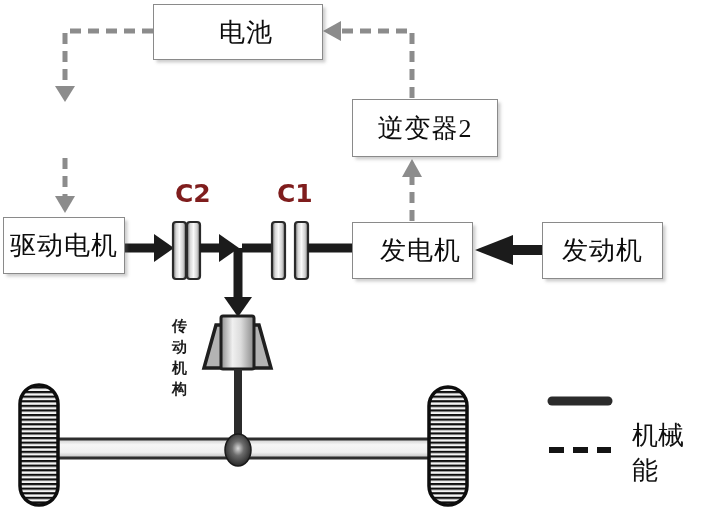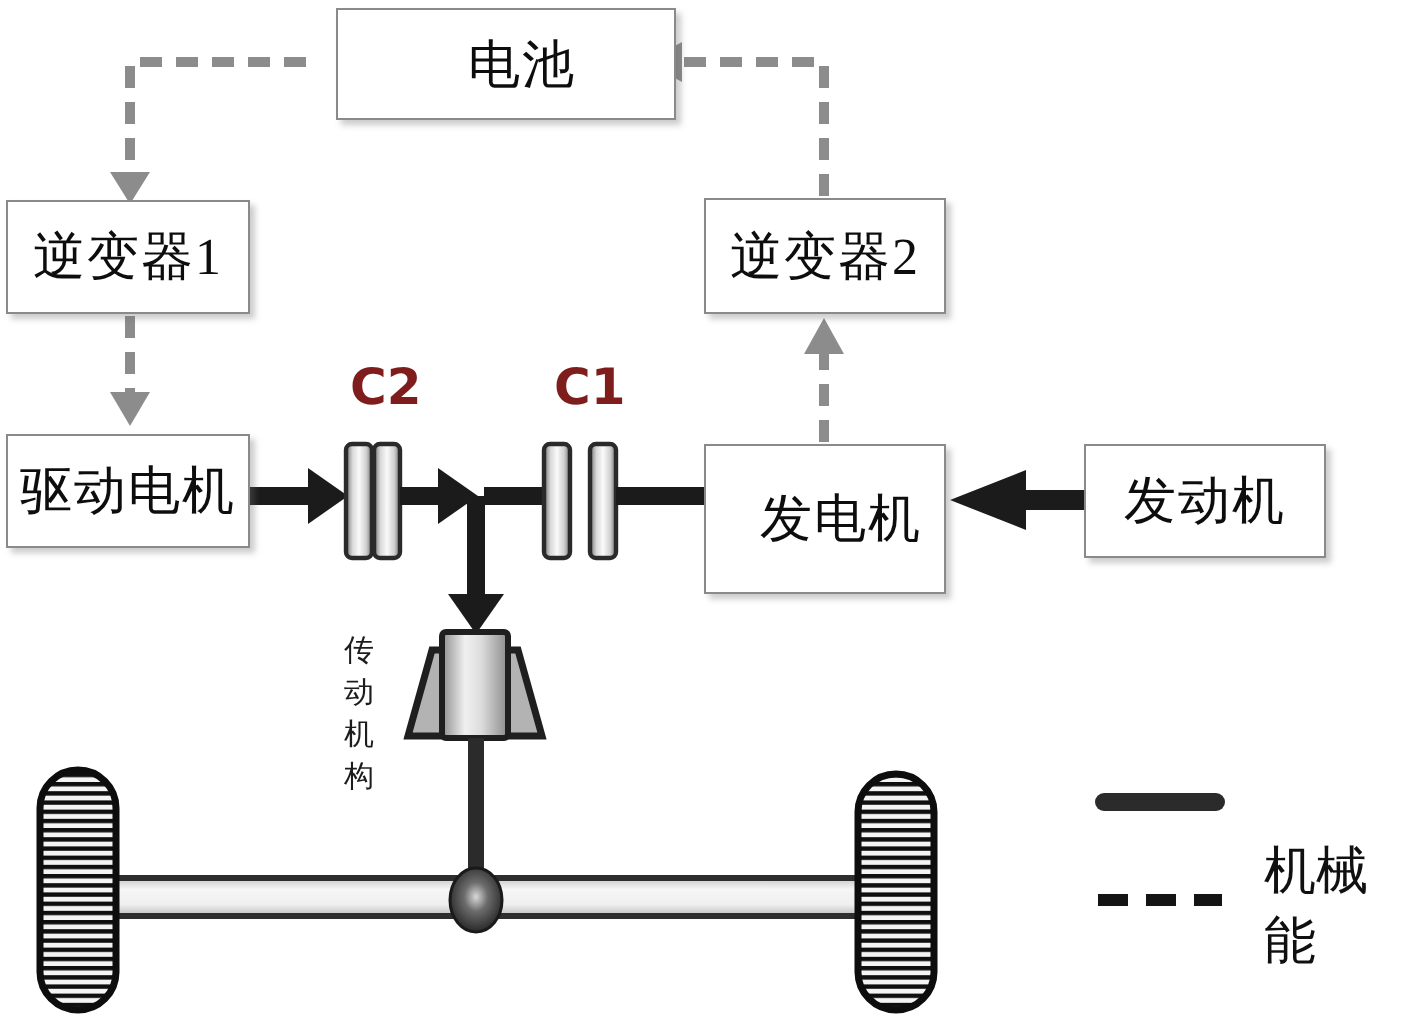--- a/index.html
+++ b/index.html
@@ -27,21 +27,21 @@
     font-family:"DejaVu Sans","Liberation Sans",sans-serif;
     font-size:25px;font-weight:700;color:#7f1d1d;
     z-index:3;
     text-align:right;
   }
   .vertical-label{
     position:absolute;
     left:169px;top:316px;width:21px;
     font-size:15px;line-height:21px;
     word-break:break-all;text-align:center;
-    color:#1c1c1c;font-weight:400;
+    color:#1c1c1c;font-weight:700;
     z-index:3;
   }
   .legend-label{
     position:absolute;
     font-size:26px;color:#101010;
     z-index:3;
   }
 </style>
 </head>
 <body>
@@ -132,25 +132,24 @@
 
     <rect x="55" y="439" width="379" height="19" fill="url(#gAxle)" stroke="#2e2e2e" stroke-width="3"></rect>
     <ellipse cx="238" cy="450" rx="13" ry="16" fill="url(#gSphere)" stroke="#1a1a1a" stroke-width="1.5"></ellipse>
     <rect x="20" y="385" width="38" height="120" rx="19" fill="url(#tread)" stroke="#0d0d0d" stroke-width="3.5"></rect>
     <rect x="429" y="387" width="38" height="118" rx="19" fill="url(#tread)" stroke="#0d0d0d" stroke-width="3.5"></rect>
 
     <line x1="552" y1="401" x2="608" y2="401" stroke="#2b2b2b" stroke-width="9" stroke-linecap="round"></line>
     <line x1="549" y1="450" x2="611" y2="450" stroke="#141414" stroke-width="6" stroke-dasharray="15 9"></line>
   </svg>
 
-  <div class="box" style="left:168px;top:4px;width:170px;height:56px;padding-left:16px;">电池</div>
-  <div class="box" style="left:3px;top:100px;width:122px;height:57px;">逆变器1</div>
-  <div class="box" style="left:352px;top:99px;width:121px;height:58px;text-align:right;">逆变器2</div>
+  <div class="box" style="left:153px;top:4px;width:170px;height:56px;padding-left:16px;">电池</div>
+  <div class="box" style="left:352px;top:99px;width:146px;height:58px;text-align:right;">逆变器2</div>
   <div class="box" style="left:3px;top:217px;width:122px;height:57px;">驱动电机</div>
-  <div class="box" style="left:352px;top:222px;width:121px;height:75px;padding-left:16px;">发电机</div>
+  <div class="box" style="left:352px;top:222px;width:121px;height:57px;padding-left:16px;">发电机</div>
   <div class="box" style="left:542px;top:222px;width:121px;height:57px;text-align:right;">发动机</div>
 
   <div class="clutch-label" style="left:175px;top:179px;">C2</div>
   <div class="clutch-label" style="left:277px;top:179px;">C1</div>
 
   <div class="vertical-label">传动机构</div>
 
   <div class="legend-label" style="left:632px;top:386px;margin-top:32px;">机械能</div>
 
 </div>

